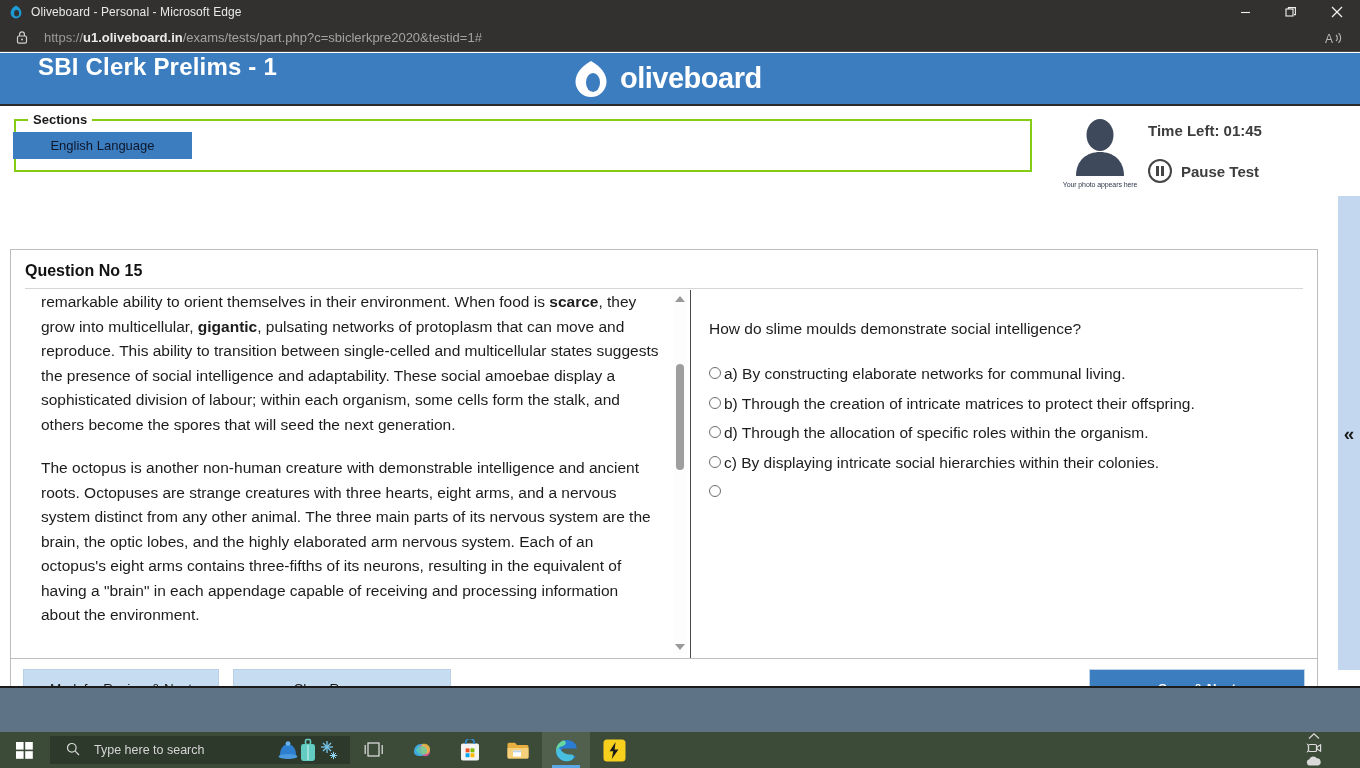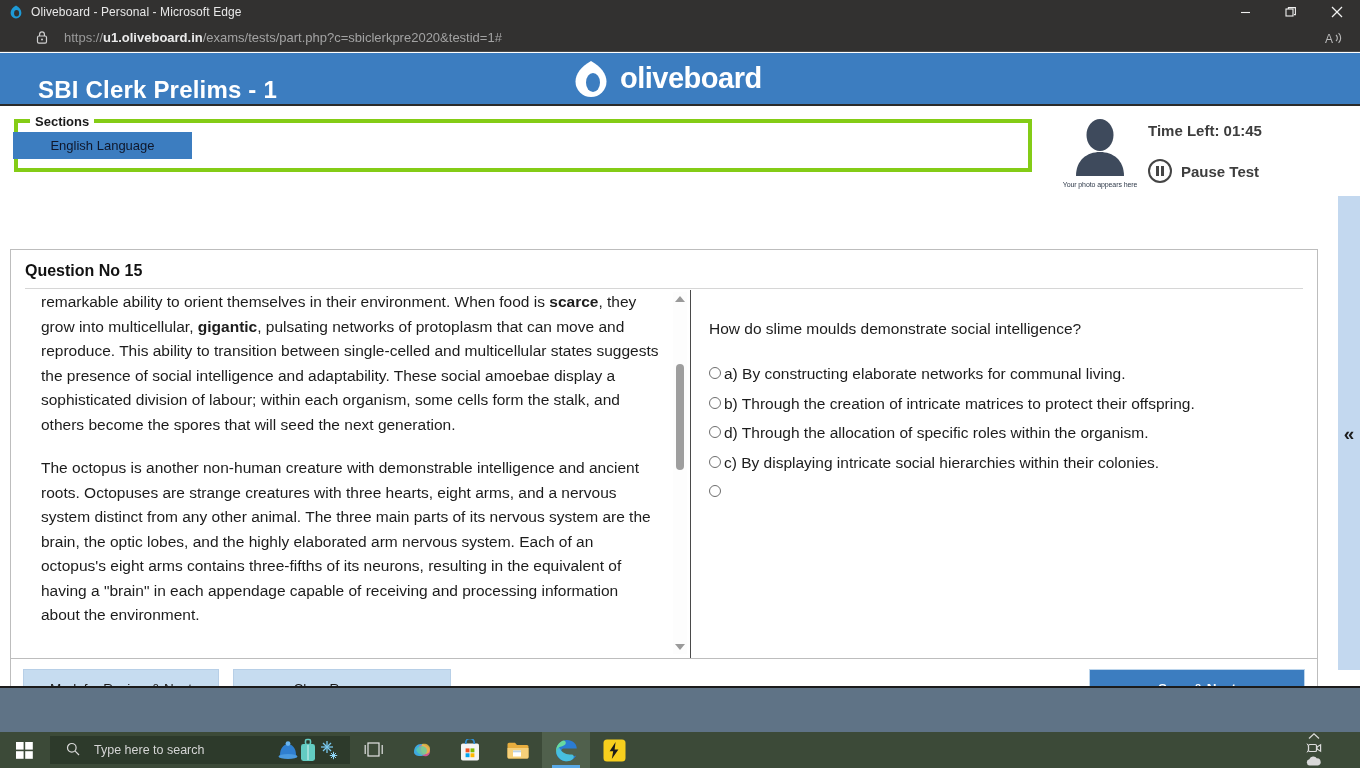--- a/index.html
+++ b/index.html
@@ -13,38 +13,38 @@
   
   .edge-window { position: absolute; left:0; top:0; width:1360px; height:686px; background:#ffffff; }
 
   .titlebar { height:24px; background:#323130; display:flex; align-items:center; position:relative; }
   .tb-logo { width:16px; height:16px; margin-left:8px; position:relative; }
   .tb-logo svg { display:block; }
   .tb-title { color:#e8e8e8; font-size:12px; margin-left:7px; letter-spacing:.1px; white-space:nowrap; }
   .win-btns { position:absolute; right:0; top:0; height:24px; display:flex; }
   .win-btn { width:46px; height:24px; display:flex; align-items:center; justify-content:center; color:#f0f0f0; font-size:12px; }
 
-  .addressbar { height:28px; background:#323130; display:flex; align-items:center; position:relative; border-bottom:1px solid #4a4a4a;padding-left:20px; }
+  .addressbar { height:28px; background:#323130; display:flex; align-items:center; position:relative; border-bottom:1px solid #4a4a4a; }
   .lock-icon { margin-left:14px; width:16px; height:16px; display:flex; align-items:center; justify-content:center; }
   .url-text { margin-left:14px; font-size:13px; color:#a3a3a3; white-space:nowrap; }
   .url-text b { color:#eaeaea; font-weight:700; }
   .url-text .scheme { color:#9a9a9a; }
   .readaloud { position:absolute; right:14px; top:50%; transform:translateY(-50%); width:22px; height:18px; display:flex; align-items:center; justify-content:center; color:#b9b9b9; font-size:13px; }
 
   
   .page { position:absolute; left:0; top:53px; width:1360px; height:633px; background:#ffffff; }
 
-  .brandbar { height:53px; background:#3c7dc0; display:flex; align-items:flex-end; position:relative; border-bottom:2px solid #2b2b2b; }
+  .brandbar { height:53px; background:#3c7dc0; display:flex; align-items:flex-start; position:relative; border-bottom:2px solid #2b2b2b; }
   .exam-title { color:#ffffff; font-size:24px; font-weight:700; margin-left:38px; letter-spacing:.2px; }
   .logo-wrap { position:absolute; left:570px; top:50%; transform:translateY(-50%); display:flex; align-items:center; gap:6px; }
   .logo-text { color:#ffffff; font-size:29px; font-weight:700; letter-spacing:-0.5px; }
 
   
   .sections-row { position:relative; height:76px; }
-  .sections-fs { position:absolute; left:14px; top:13px; width:1018px; height:53px; border:4px solid #84cc16; }
+  .sections-fs { position:absolute; left:14px; top:13px; width:1018px; height:53px; border:2px solid #84cc16; }
   .sections-legend { position:absolute; left:12px; top:-9px; background:#ffffff; padding:0 5px; font-size:13px; font-weight:700; color:#1a1a1a; }
   .section-tab { position:absolute; left:13px; top:26px; width:179px; height:27px; background:#3c7dc0; color:#0f172a; font-size:13px; display:flex; align-items:center; justify-content:center; }
 
   
   .timer-block { position:absolute; right:14px; top:8px; width:300px; height:80px; }
   .avatar-box { position:absolute; left:8px; top:4px; width:92px; text-align:center; }
   .avatar-caption { font-size:7px; color:#2f3a4a; margin-top:1px; letter-spacing:-.1px; }
   .time-left { position:absolute; left:102px; top:8px; font-size:15px; font-weight:700; color:#3d3d3d; }
   .pause-row { position:absolute; left:102px; top:45px; display:flex; align-items:center; gap:9px; }
   .pause-icon { width:24px; height:24px; border:2px solid #454545; border-radius:50%; display:flex; align-items:center; justify-content:center; gap:2px; }

